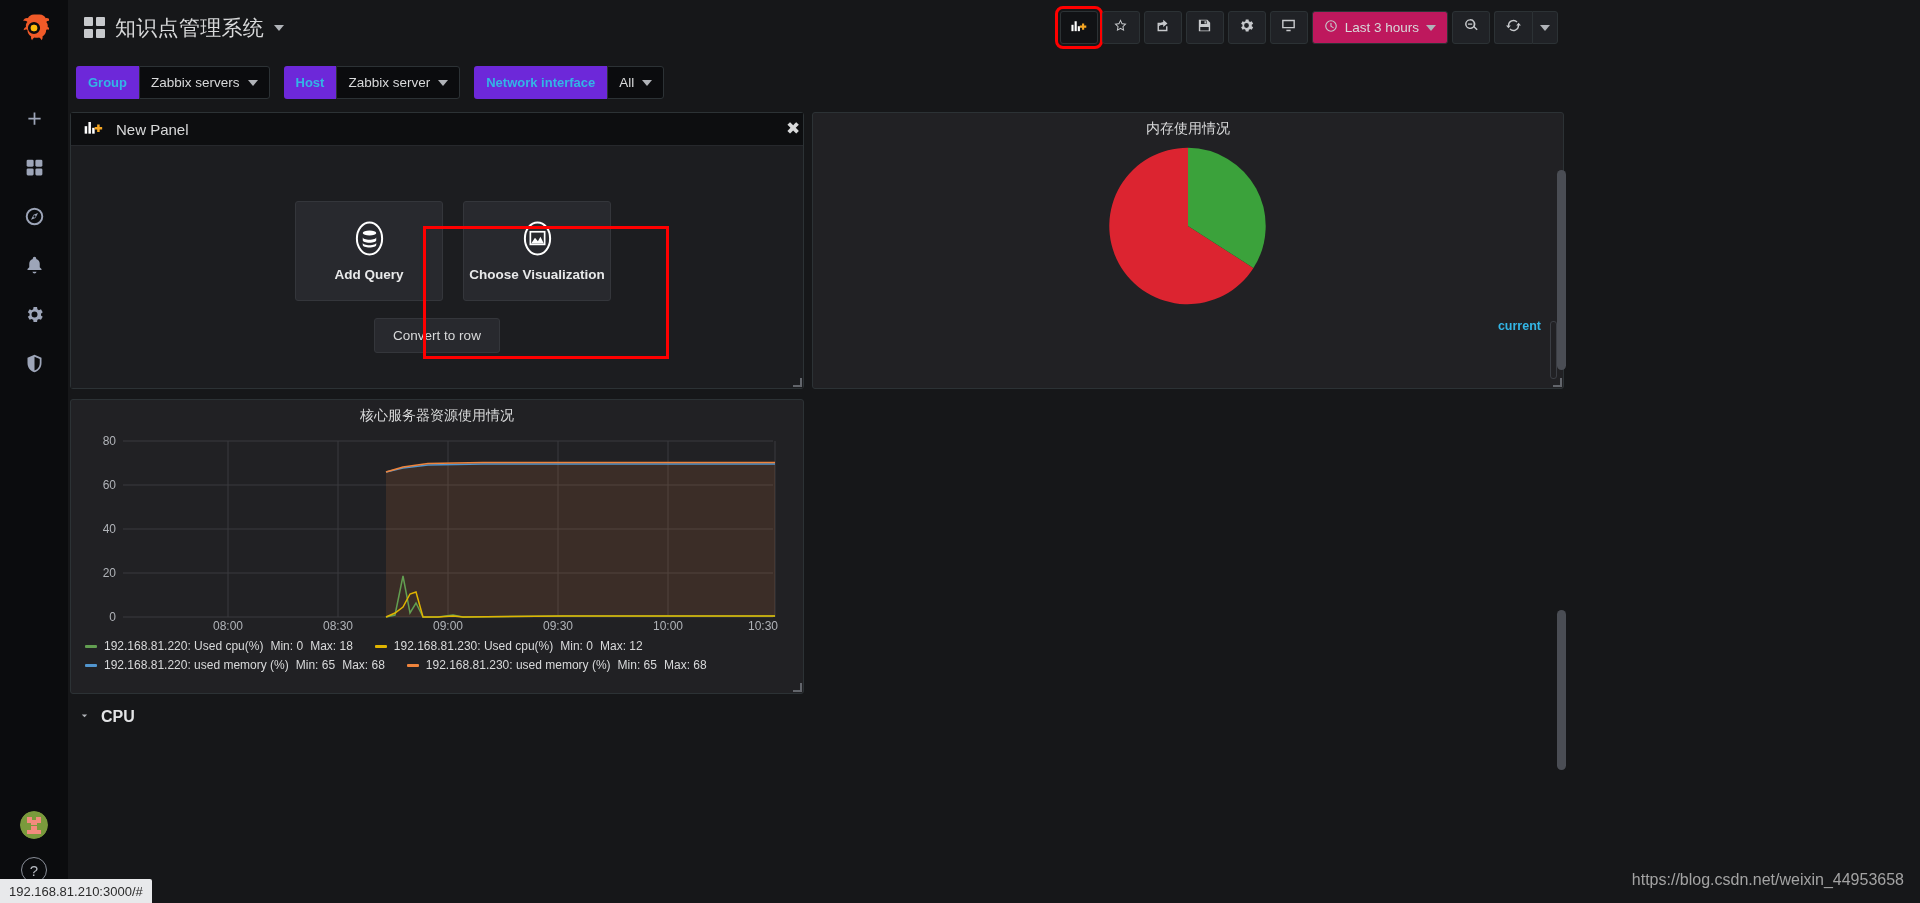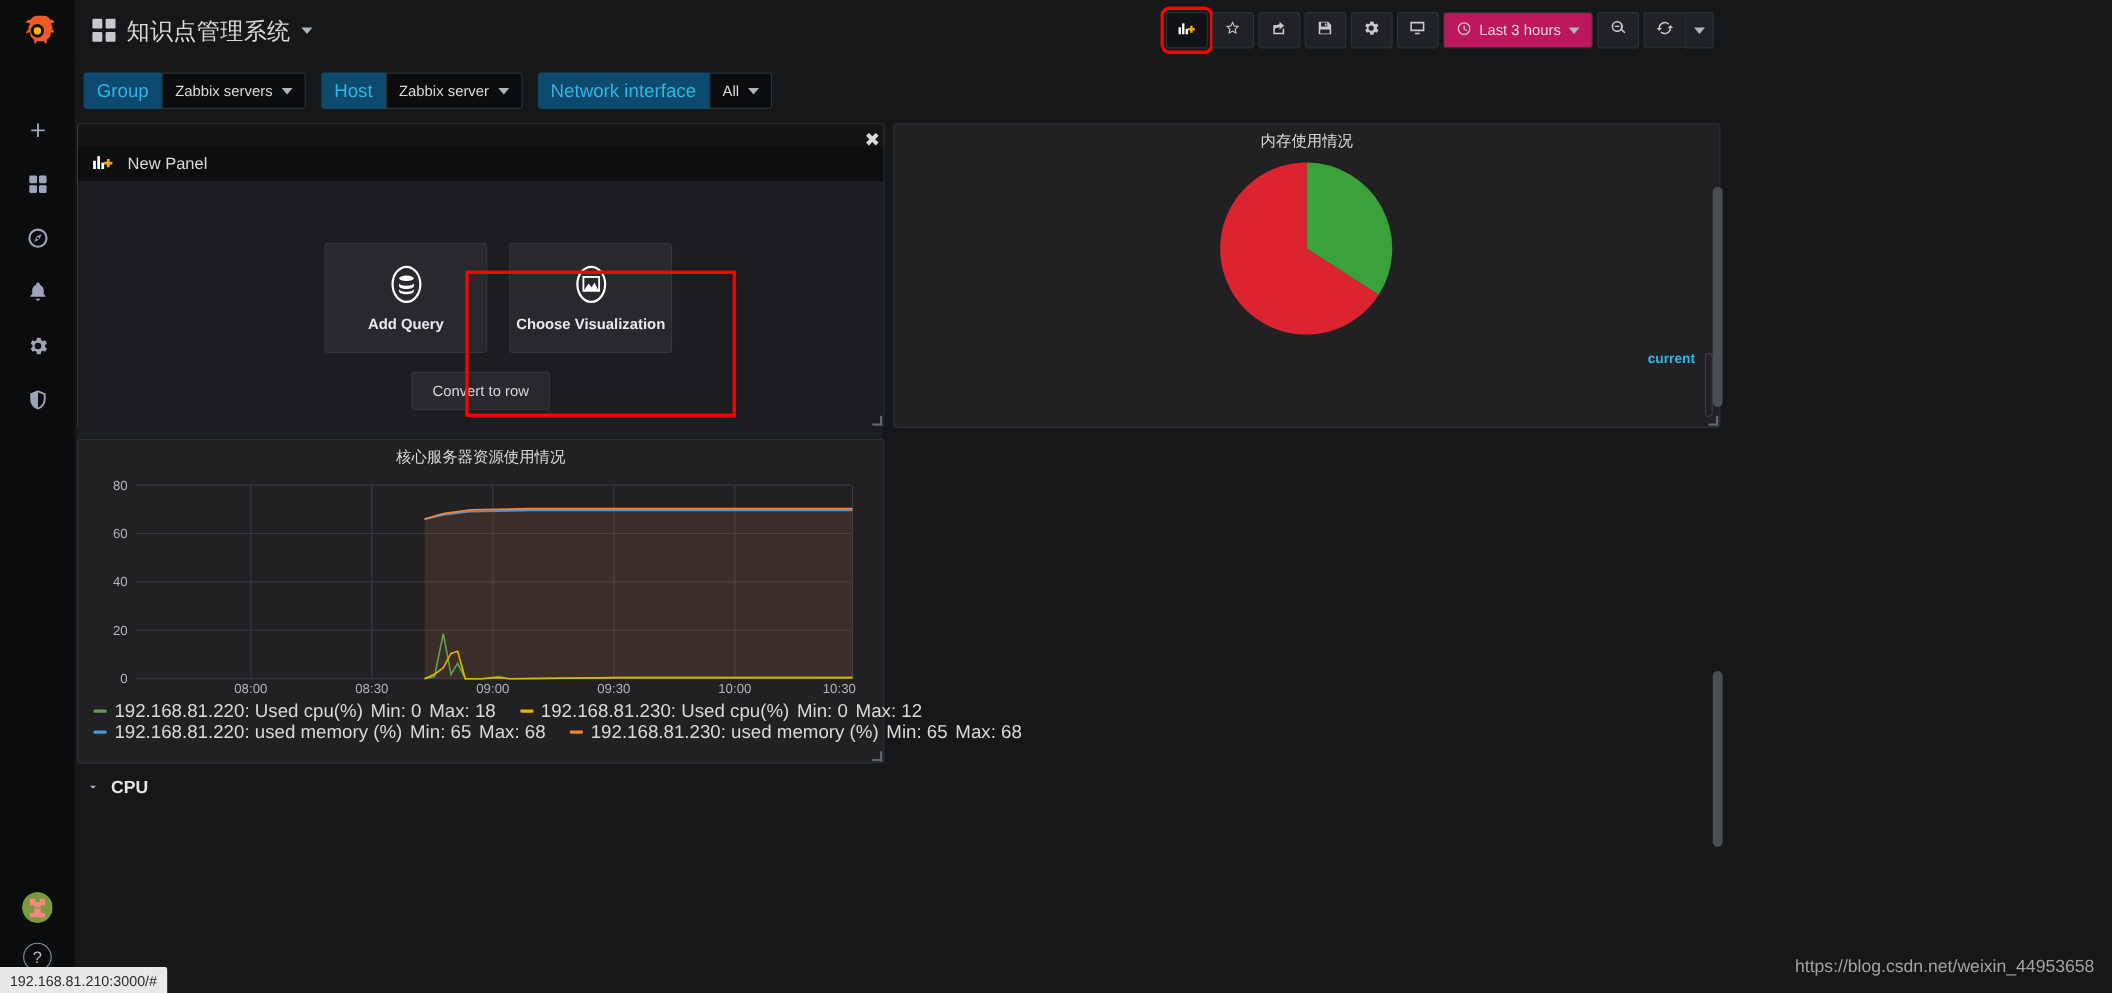--- a/index.html
+++ b/index.html
@@ -69,21 +69,21 @@
   .refresh-group .nav-btn:first-child { border-top-right-radius: 0; border-bottom-right-radius: 0; border-right: none; }
   .refresh-group .nav-btn:last-child { border-top-left-radius: 0; border-bottom-left-radius: 0; min-width: 26px; padding: 0 6px; }
 
   
   .submenu {
     position: absolute; left: 68px; top: 55px; width: 1500px; height: 55px;
     display: flex; align-items: center; gap: 14px; padding-left: 8px;
   }
   .var-group { display: flex; align-items: stretch; height: 33px; }
   .var-label {
-    background: #0c4a6e; color: #33b5e5; font-size: 17px; font-weight: 400;
+    background: #6d28d9; color: #33b5e5; font-size: 13px; font-weight: 700;
     display: flex; align-items: center; padding: 0 12px;
     border-top-left-radius: 3px; border-bottom-left-radius: 3px;
   }
   .var-value {
     background: #0b0c0e; color: #d8d9da; font-size: 13.5px; border: 1px solid #2c3235;
     display: flex; align-items: center; gap: 8px; padding: 0 11px; cursor: pointer;
     border-top-right-radius: 3px; border-bottom-right-radius: 3px;
   }
 
   
@@ -93,21 +93,21 @@
     position: absolute; background: #212124; border: 1px solid #2c3235; border-radius: 3px;
   }
 
   
   #new-panel {
     left: 2px; top: 2px; width: 734px; height: 277px;
     background: #141414; border: 1px solid #2c3235;
   }
   .np-header {
     height: 33px; background: #0d0e10; display: flex; align-items: center; gap: 13px;
-    padding: 0 12px; border-bottom: 1px solid #26282c; margin-top: 20px;
+    padding: 0 12px; border-bottom: 1px solid #26282c;
   }
   .np-title { color: #d8d9da; font-size: 15px; }
   .np-close {
     position: absolute; right: 820px; top: 116px; color: #d8d9da; font-size: 17px;
     cursor: pointer; font-weight: bold; z-index: 10;
   }
   .np-body {
     height: calc(100% - 33px); background: #1c1d20;
     display: flex; flex-direction: column; align-items: center; justify-content: center;
     position: relative;
@@ -151,21 +151,21 @@
   .legend-val { color: #d8d9da; }
   .legend-scroll {
     position: absolute; right: 6px; top: 8px; width: 7px; height: 58px;
     border: 1px solid #3b3e44; border-radius: 3px;
   }
 
   
   #graph-panel { left: 2px; top: 289px; width: 734px; height: 295px; }
   .g-title { width: 100%; text-align: center; color: #d8d9da; font-size: 14px; padding-top: 7px; }
   .g-plot { position: relative; height: 200px; margin: 6px 24px 0 12px; }
-  .g-legend { padding: 6px 0 0 14px; font-size: 17px; color: #d8d9da; line-height: 19px; text-align: center; }
+  .g-legend { padding: 6px 0 0 14px; font-size: 12px; color: #d8d9da; line-height: 19px; text-align: center; }
   .g-legend-line { display: flex; gap: 22px; }
   .g-series { display: flex; align-items: center; gap: 7px; white-space: nowrap; }
   .g-swatch { width: 12px; height: 3px; border-radius: 1px; }
   .g-stat { color: #d8d9da; }
 
   
   .dash-row {
     position: absolute; left: 2px; top: 592px; width: 734px; height: 30px;
     display: flex; align-items: center; gap: 10px; padding-left: 8px; cursor: pointer;
   }

